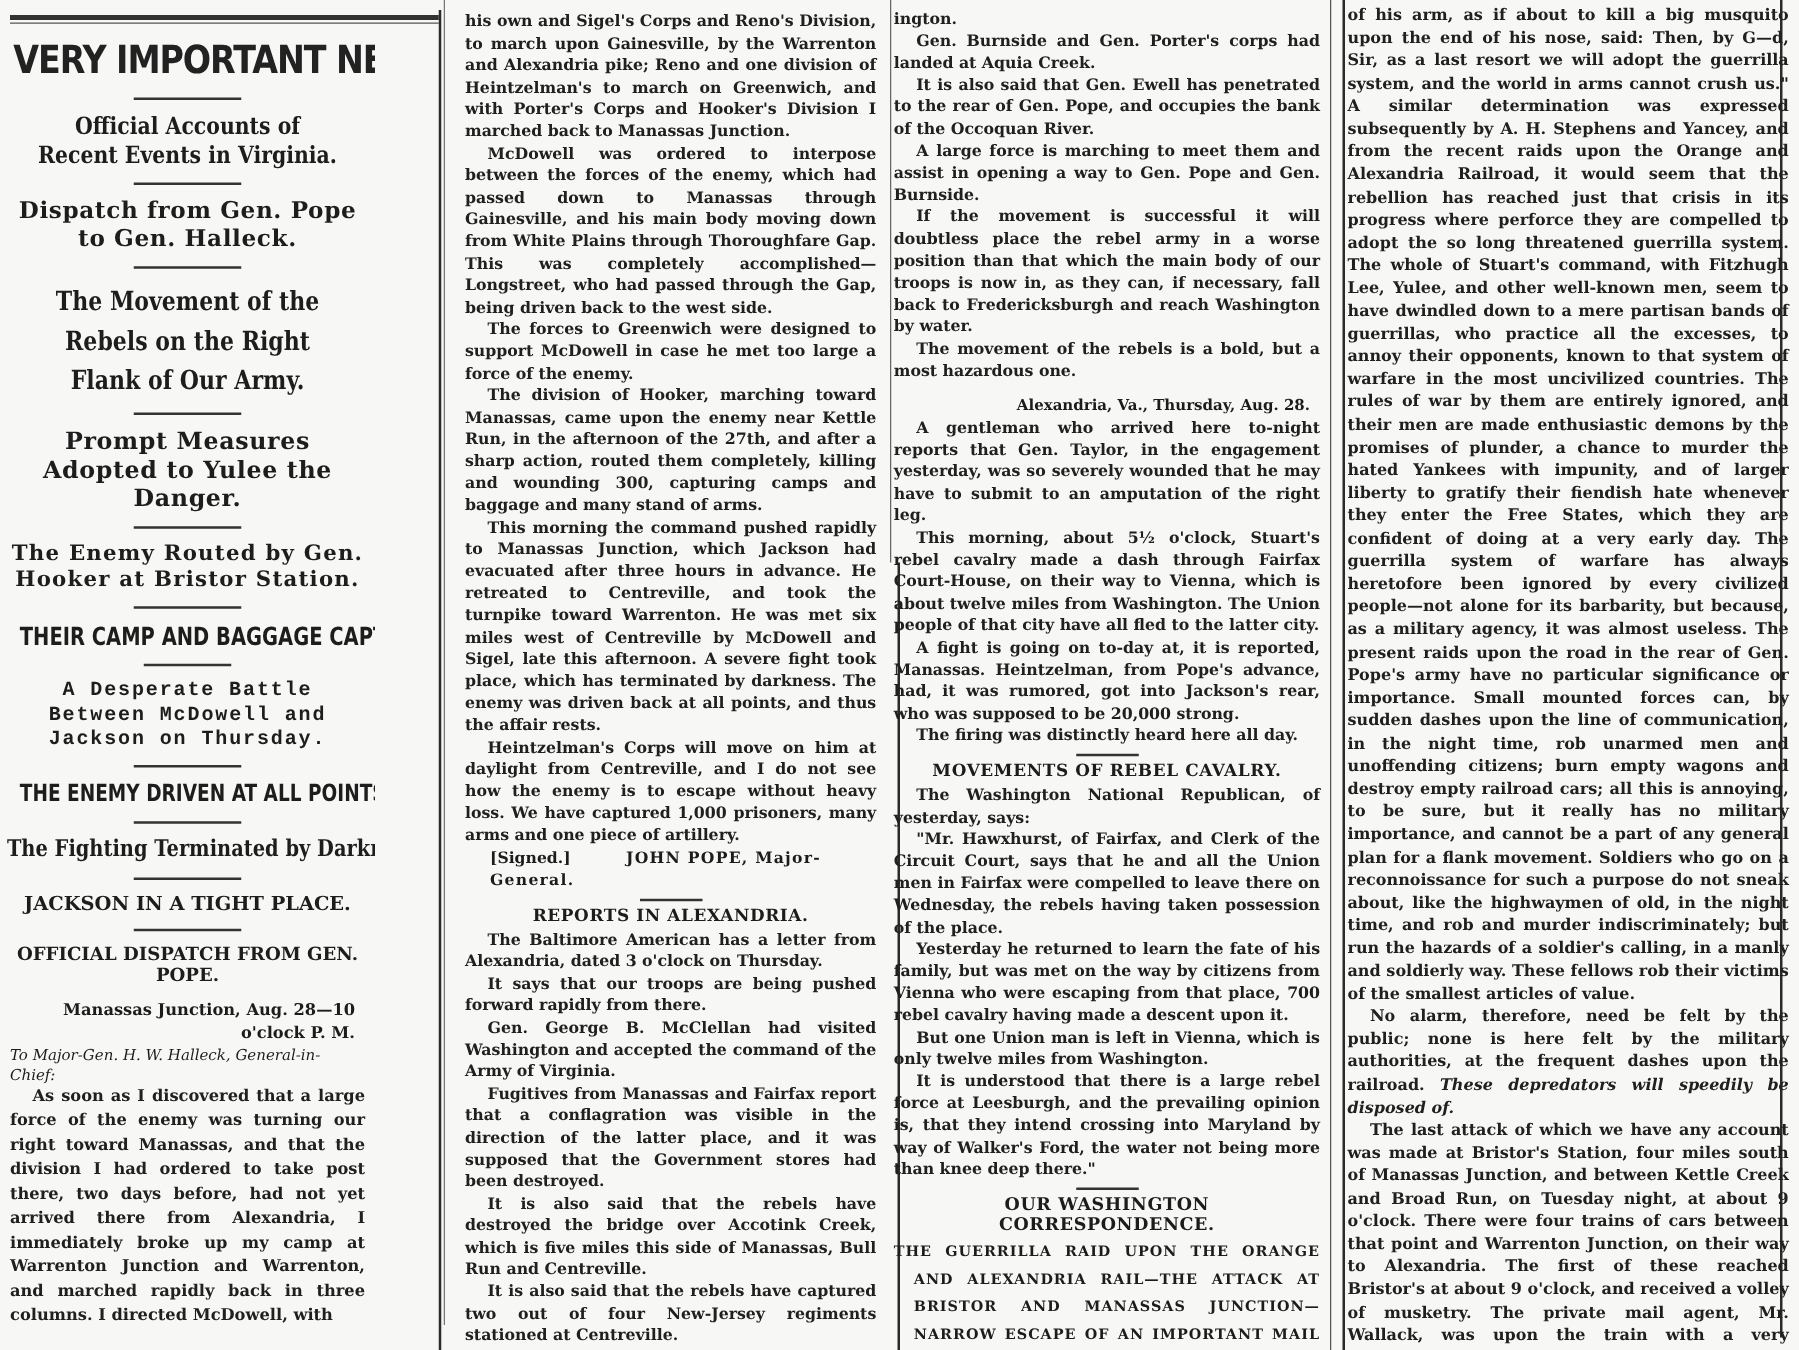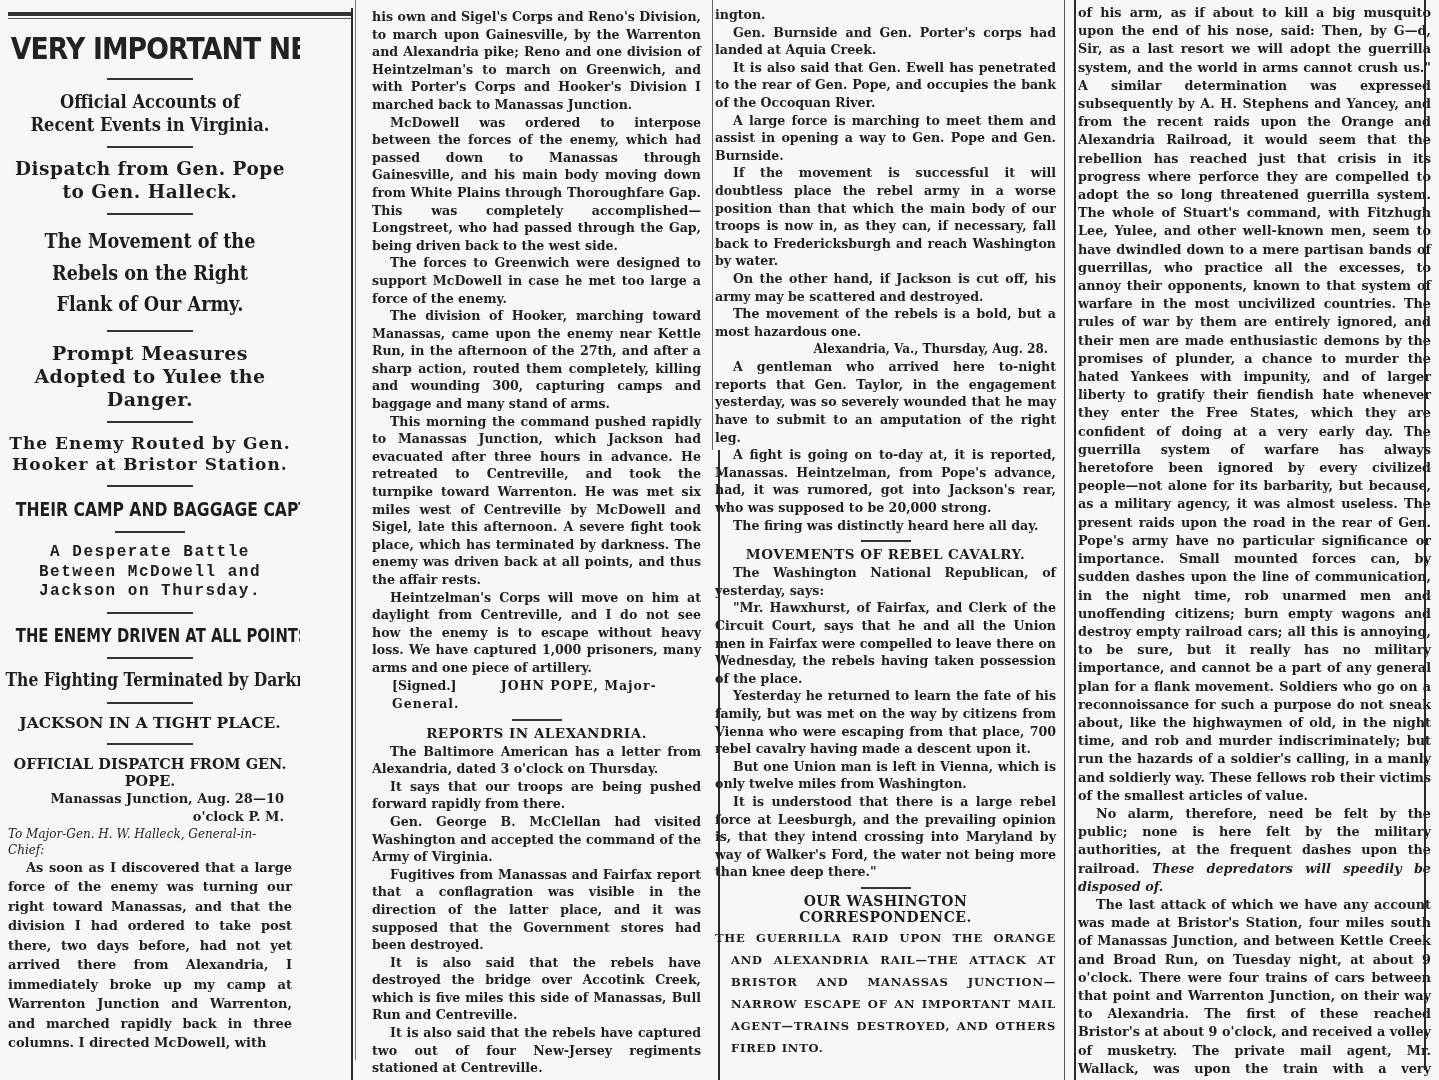--- a/index.html
+++ b/index.html
@@ -46,21 +46,21 @@
     .hd-d { font-family: "DejaVu Sans", sans-serif; font-size: 20px; transform: scaleX(0.78); white-space: nowrap; margin: 0 -30px; }
     .hd-e { font-family: "DejaVu Serif", serif; font-size: 17px; letter-spacing: 1px; }
     .hd-f { font-family: "DejaVu Serif", serif; font-size: 18.5px; transform: scaleX(0.84); white-space: nowrap; margin:0 -30px; }
     .hd-g { font-family: Liberation Mono, monospace; font-size: 16px; letter-spacing: 0.5px; }
     .hd-h { font-family: "DejaVu Serif", serif; font-size: 15.5px; }
     .sub {
       font-family: "DejaVu Serif", serif; font-size: 13.5px; font-weight: bold;
       text-transform: none; line-height: 27px; text-align: justify; text-indent: -16px; padding-left: 16px;
       letter-spacing: 0.8px;
     }
-    .dateline { text-align: right; font-weight: bold; font-size: 13px; padding-right: 8px; line-height: 18px; }
+    .dateline { text-align: right; font-weight: bold; font-size: 13px; padding-right: 8px; line-height: 18px; margin-top: 10px; }
     .salute { font-style: italic; font-weight: normal; font-size: 12px; line-height: 16px; }
     p {
       margin: 0; font-size: 12.6px; line-height: 17.6px; text-align: justify;
       font-weight: bold; text-indent: 18px; color: #202020;
     }
     p.noindent { text-indent: 0; }
     .col1 p { font-size: 13px; line-height: 19.5px; }
     .col4 p { font-size: 12.8px; line-height: 18.2px; }
     .sig { font-size: 12.5px; font-weight: bold; line-height: 18px; padding-left: 20px; }
     .sig .name { margin-left: 40px; letter-spacing: 1px; }
@@ -132,24 +132,24 @@
   <p>Gen. Hooker's Brigade is reported to have checked the advance of the rebels at Centreville, and driven them back to Manassas.</p>
 
 </div>
 
 <div class="col col3">
   <p class="noindent">ington.</p>
   <p>Gen. Burnside and Gen. Porter's corps had landed at Aquia Creek.</p>
   <p>It is also said that Gen. Ewell has penetrated to the rear of Gen. Pope, and occupies the bank of the Occoquan River.</p>
   <p>A large force is marching to meet them and assist in opening a way to Gen. Pope and Gen. Burnside.</p>
   <p>If the movement is successful it will doubtless place the rebel army in a worse position than that which the main body of our troops is now in, as they can, if necessary, fall back to Fredericksburgh and reach Washington by water.</p>
-  <p>On the other hand, if Jackson is cut off, his army may be scattered and destroyed.</p>
   <p>The movement of the rebels is a bold, but a most hazardous one.</p>
   <div class="dateline" style="font-size:12px">Alexandria, Va., Thursday, Aug. 28.</div>
   <p>A gentleman who arrived here to-night reports that Gen. Taylor, in the engagement yesterday, was so severely wounded that he may have to submit to an amputation of the right leg.</p>
+  <p>This morning, about 5½ o'clock, Stuart's rebel cavalry made a dash through Fairfax Court-House, on their way to Vienna, which is about twelve miles from Washington. The Union people of that city have all fled to the latter city.</p>
   <p>A fight is going on to-day at, it is reported, Manassas. Heintzelman, from Pope's advance, had, it was rumored, got into Jackson's rear, who was supposed to be 20,000 strong.</p>
   <p>The firing was distinctly heard here all day.</p>
   <div class="miniDash"></div>
   <div class="section-head">MOVEMENTS OF REBEL CAVALRY.</div>
   <p>The Washington National Republican, of yesterday, says:</p>
   <p>"Mr. Hawxhurst, of Fairfax, and Clerk of the Circuit Court, says that he and all the Union men in Fairfax were compelled to leave there on Wednesday, the rebels having taken possession of the place.</p>
   <p>Yesterday he returned to learn the fate of his family, but was met on the way by citizens from Vienna who were escaping from that place, 700 rebel cavalry having made a descent upon it.</p>
   <p>But one Union man is left in Vienna, which is only twelve miles from Washington.</p>
   <p>It is understood that there is a large rebel force at Leesburgh, and the prevailing opinion is, that they intend crossing into Maryland by way of Walker's Ford, the water not being more than knee deep there."</p>
   <div class="miniDash"></div>

